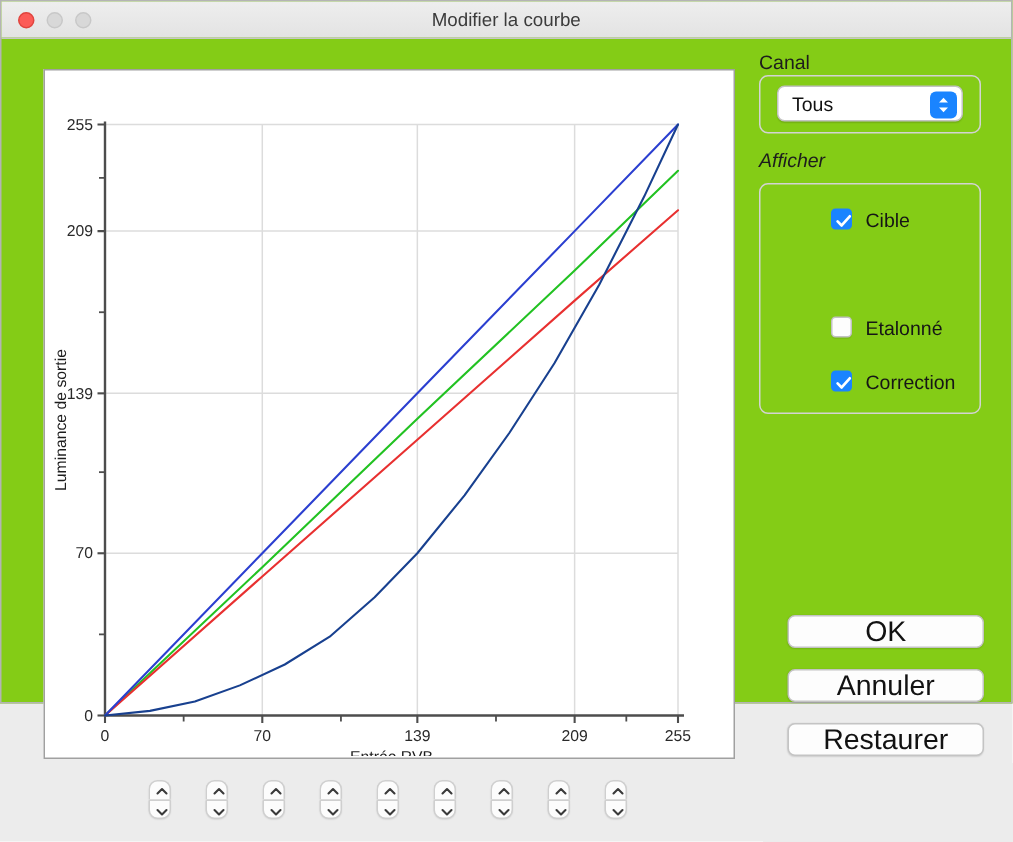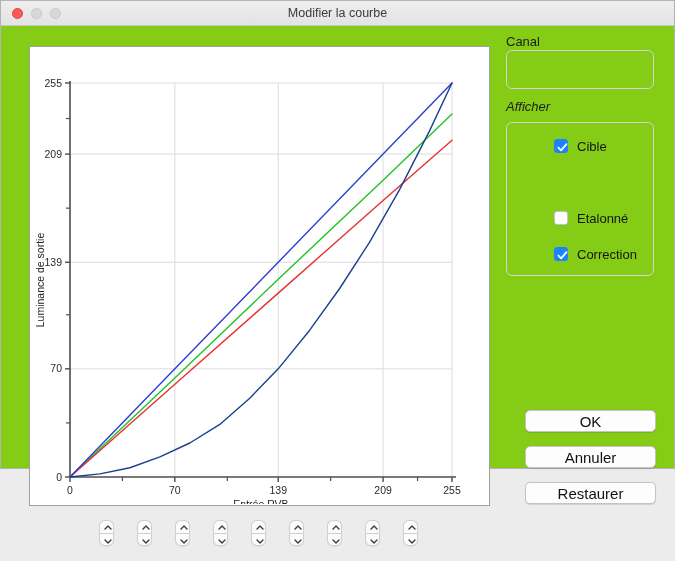--- a/index.html
+++ b/index.html
@@ -66,21 +66,21 @@
   }
   .chk.on{background:#1a84ff;border:1px solid #1a84ff;}
   .chk.off{background:#fdfdfd;border:1px solid #c2c2c2;box-shadow:0 0.5px 0.5px rgba(0,0,0,.08);}
   .chk.on svg{position:absolute;left:1.5px;top:2px;}
   .chk-lbl{margin-left:9px;font-size:13px;color:#161616;white-space:nowrap;}
   
   .btn{
     position:absolute;left:524px;width:131px;height:22px;
     background:#fdfdfd;border:0.5px solid #c4c4c4;border-radius:5px;
     box-shadow:0 0.5px 1px rgba(0,0,0,0.12);
-    font-size:15px;color:#121212;line-height:22px;text-align:center;
+    font-size:19px;color:#121212;line-height:22px;text-align:center;
     box-sizing:border-box;
   }
   
   .stepper{
     position:absolute;width:15px;height:26px;top:519px;
   }
   .stepper .half{
     position:absolute;left:0;width:15px;height:13px;
     background:#fcfcfc;border:0.5px solid #cfcfcf;
     box-sizing:border-box;
@@ -150,20 +150,29 @@
         <text x="14" y="233" text-anchor="middle" font-size="10.5" font-family="&quot;Liberation Sans&quot;, sans-serif" fill="#1d1d1d" transform="rotate(-90 14 233)">Luminance de sortie</text>
         <polyline points="40,430 144.86274509803923,331.1137254901961 248.22745098039215,232.22745098039215 353.09019607843135,133.34117647058827 422,66.90196078431376" fill="none" stroke="#22c222" stroke-width="1.4" stroke-linejoin="round" stroke-linecap="round"></polyline>
         <polyline points="40,430 144.86274509803923,337.29411764705884 248.22745098039215,246.13333333333333 353.09019607843135,153.42745098039217 422,93.16862745098041" fill="none" stroke="#e83030" stroke-width="1.4" stroke-linejoin="round" stroke-linecap="round"></polyline>
         <polyline points="40,430 144.86274509803923,321.84313725490193 248.22745098039215,215.23137254901962 353.09019607843135,107.07450980392156 422,36" fill="none" stroke="#2b3fd0" stroke-width="1.4" stroke-linejoin="round" stroke-linecap="round"></polyline>
         <polyline points="40,430 69.9607843137255,426.90980392156865 99.92156862745098,420.7294117647059 129.88235294117646,409.9137254901961 159.84313725490196,396.0078431372549 189.80392156862746,377.4666666666667 219.76470588235293,351.2 248.22745098039215,321.84313725490193 279.6862745098039,283.21568627450984 309.64705882352945,241.49803921568628 339.6078431372549,195.1450980392157 369.5686274509804,142.61176470588236 399.52941176470586,83.89803921568625 422,36" fill="none" stroke="#18408f" stroke-width="1.4" stroke-linejoin="round" stroke-linecap="round"></polyline>
       </svg>
   </div>
 
   <div class="group-label" style="left:505px;top:33px;">Canal</div>
   <div class="box" style="left:505px;top:49px;width:148px;height:39px;"></div>
+  <div class="popup">
+    <span class="val">Tous</span>
+    <span class="chev">
+      <svg width="12" height="12" viewBox="0 0 12 12">
+        <path d="M6 1.2 L9 4.4 L3 4.4 Z" fill="#ffffff"></path>
+        <path d="M6 10.8 L9 7.6 L3 7.6 Z" fill="#ffffff"></path>
+      </svg>
+    </span>
+  </div>
 
   <div class="group-label" style="left:505px;top:98px;font-style:italic;">Afficher</div>
   <div class="box" style="left:505px;top:121px;width:148px;height:154px;"></div>
 
   <div class="chk-row" style="left:513px;top:136px;">
     <span class="chk on">
       <svg width="11" height="11" viewBox="0 0 11 11">
           <path d="M1.4 5.6 L4.1 8.3 L9.5 2.2" stroke="#ffffff" stroke-width="1.8" fill="none" stroke-linecap="round" stroke-linejoin="round"></path>
         </svg>
     </span>

